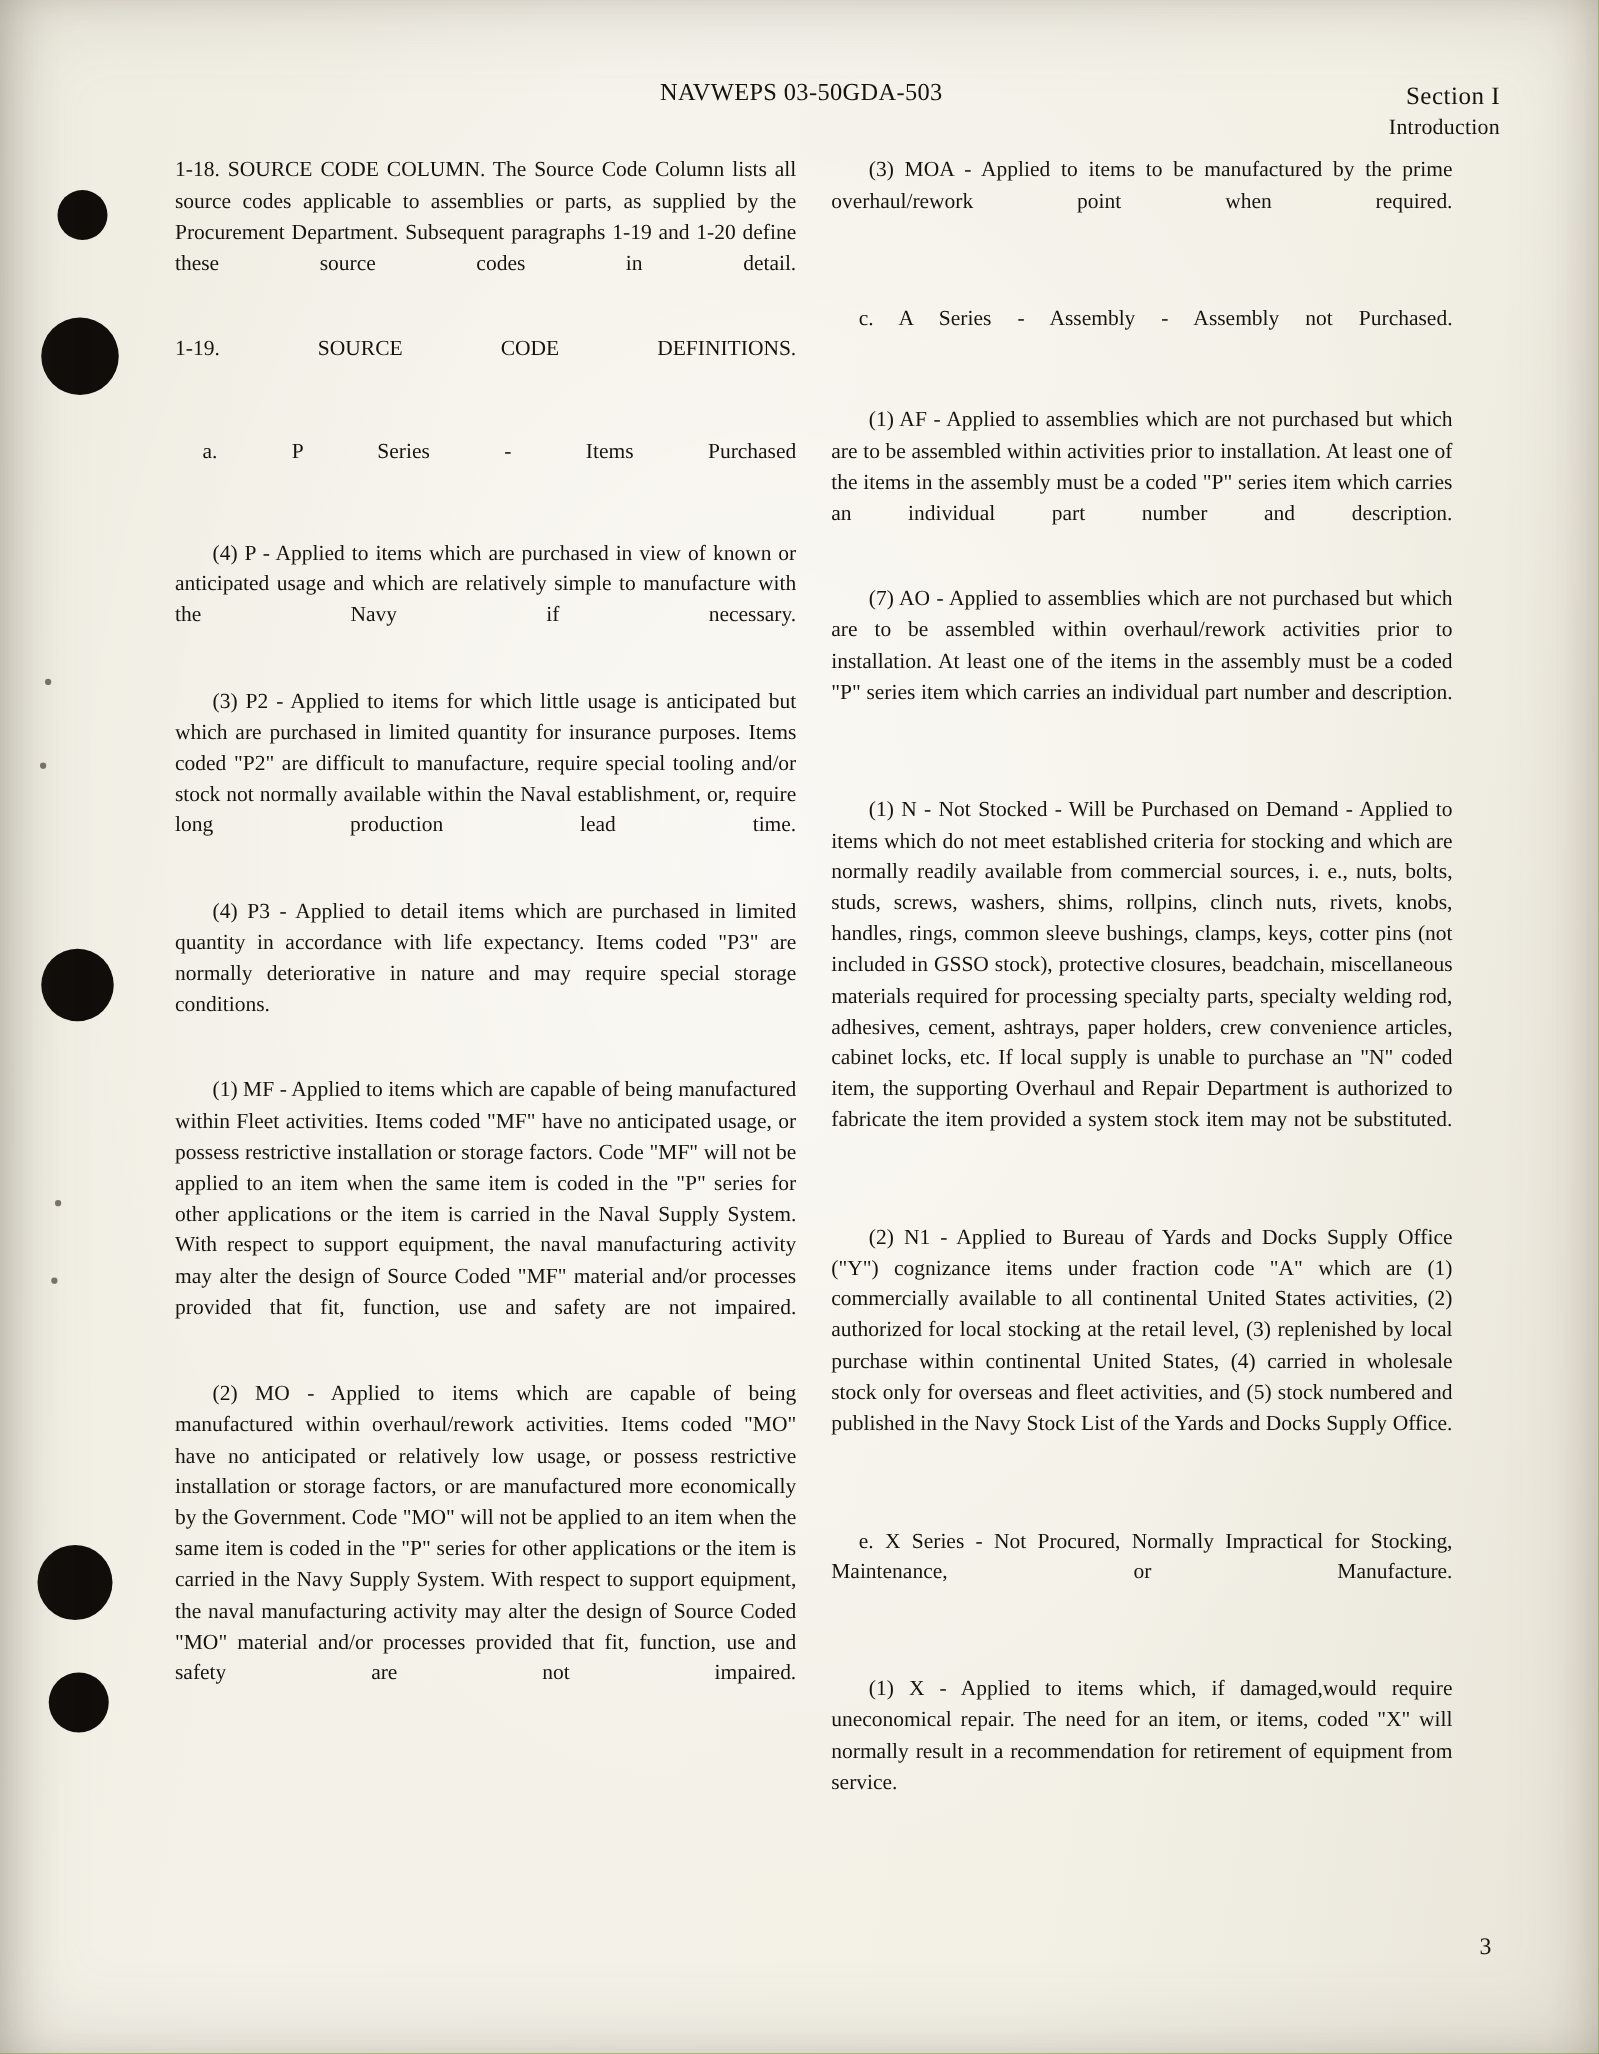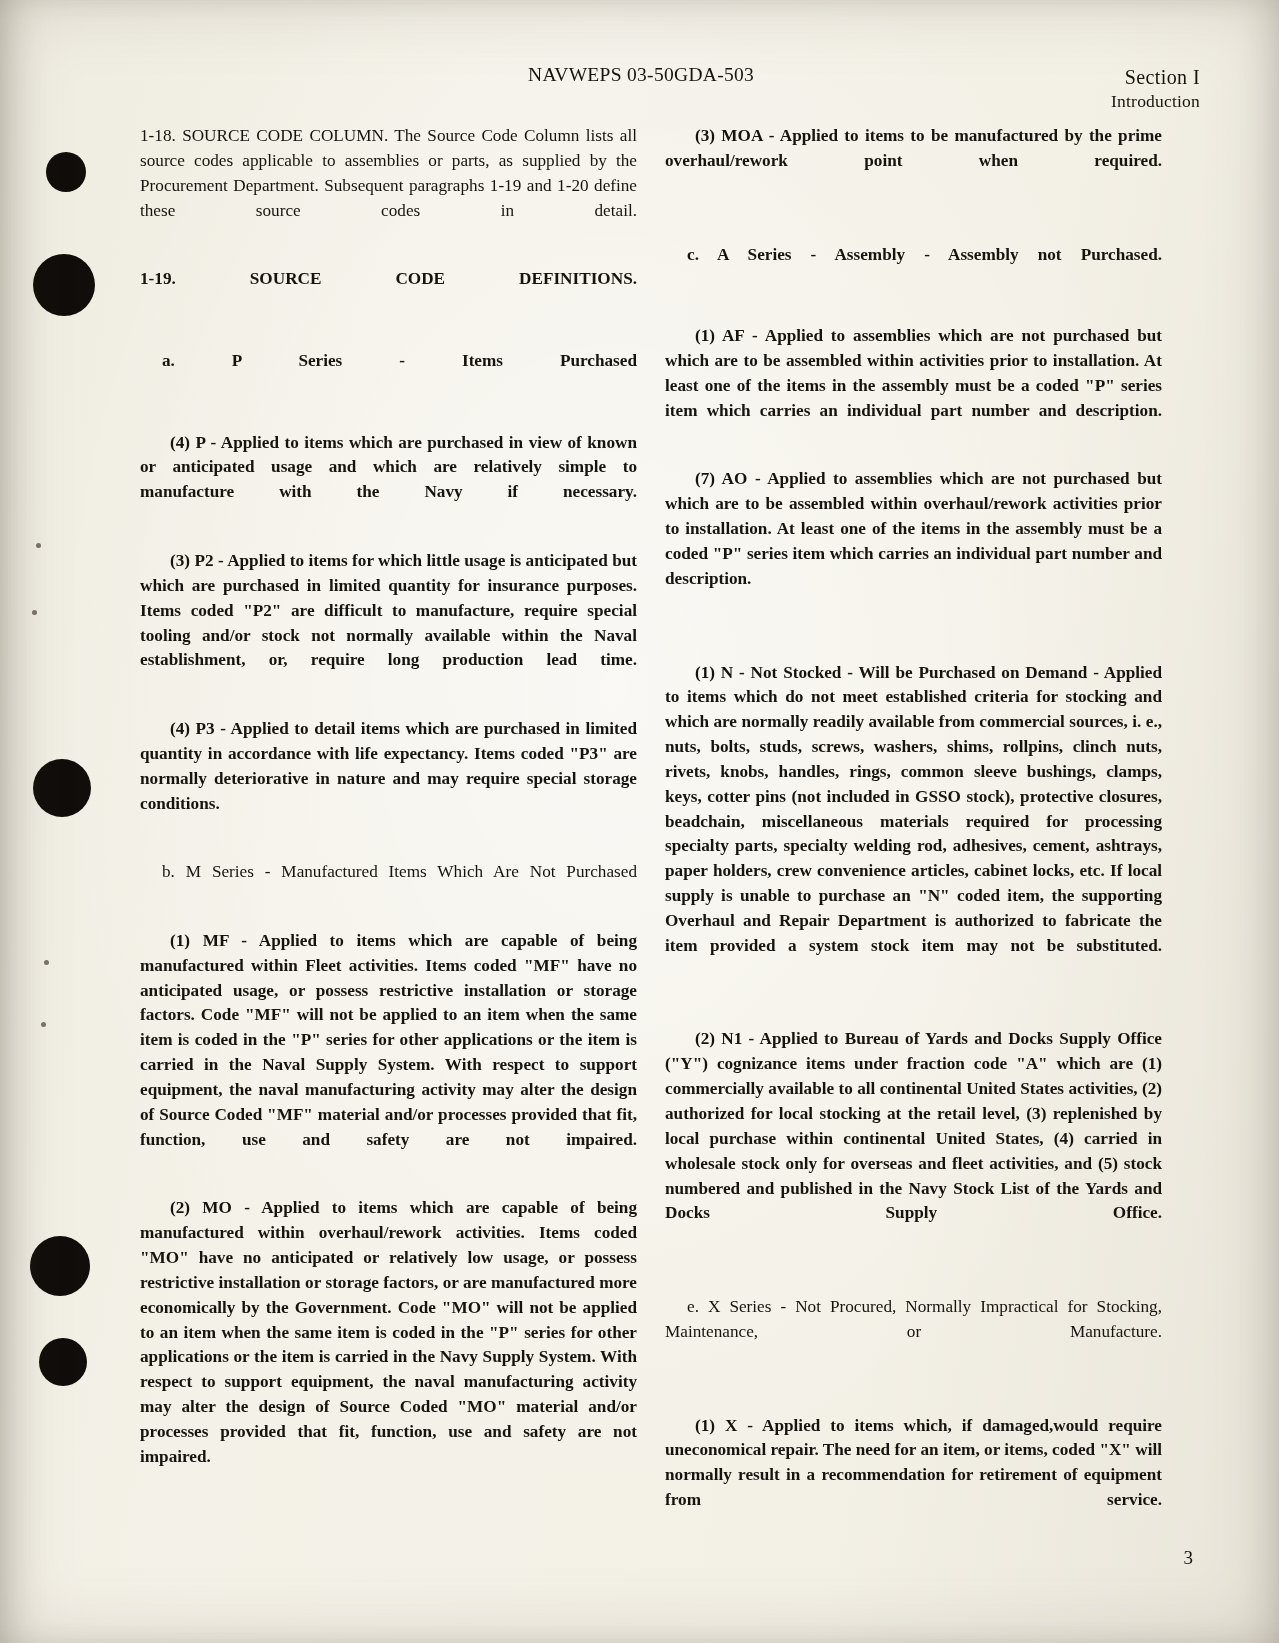--- a/index.html
+++ b/index.html
@@ -80,23 +80,23 @@
     width: 497px;
     font-size: 17.2px;
     line-height: 1.445;
     text-align: justify;
     text-justify: inter-word;
   }
   .col p {
     margin: 0 0 19px 0;
     text-align: justify;
   }
-  .col p.gap-lg { margin-bottom: 32px; font-weight: bold; }
+  .col p.gap-lg { margin-bottom: 32px; }
   .col p.gap-xl { margin-bottom: 44px; }
-  .col p.indent { text-indent: 30px; font-weight: bold; }
+  .col p.indent { text-indent: 30px; }
   .col p.indent-sm { text-indent: 22px; }
   
   .col p::after {
     content: "";
     display: inline-block;
     width: 100%;
   }
 
   
   .page-number {
@@ -142,21 +142,20 @@
   </div>
 
   <div class="body">
     <div class="col">
       <p>1-18.   SOURCE CODE COLUMN.  The Source Code Column lists all source codes applicable to assemblies or parts, as supplied by the Procurement Department.   Subsequent paragraphs 1-19 and 1-20 define these source codes in detail.</p>
       <p class="gap-lg">1-19.   SOURCE CODE DEFINITIONS.</p>
       <p class="indent-sm gap-lg">a.   P Series - Items Purchased</p>
       <p class="indent">(4)  P - Applied to items which are purchased in view of known or anticipated usage and which are relatively simple to manufacture with the Navy if necessary.</p>
       <p class="indent">(3)  P2 - Applied to items for which little usage is anticipated but which are purchased in limited quantity for insurance purposes.  Items coded "P2" are difficult to manufacture, require special tooling and/or stock not normally available within the Naval establishment, or, require long production lead time.</p>
       <p class="indent">(4)  P3 - Applied to detail items which are purchased in limited quantity in accordance with life expectancy.  Items coded "P3" are normally deteriorative in nature and may require special storage conditions.</p>
-      <p class="indent-sm">b.   M Series - Manufactured Items Which Are Not Purchased</p>
       <p class="indent">(1)  MF - Applied to items which are capable of being manufactured within Fleet activities.  Items coded "MF" have no anticipated usage, or possess restrictive installation or storage factors.  Code "MF" will not be applied to an item when the same item is coded in the "P" series for other applications or the item is carried in the Naval Supply System.  With respect to support equipment, the naval manufacturing activity may alter the design of Source Coded "MF" material and/or processes provided that fit, function, use and safety are not impaired.</p>
       <p class="indent">(2)  MO - Applied to items which are capable of being manufactured within overhaul/rework activities.  Items coded "MO" have no anticipated or relatively low usage, or possess restrictive installation or storage factors, or are manufactured more economically by the Government.  Code "MO" will not be applied to an item when the same item is coded in the "P" series for other applications or the item is carried in the Navy Supply System.  With respect to support equipment, the naval manufacturing activity may alter the design of Source Coded "MO" material and/or processes provided that fit, function, use and safety are not impaired.</p>
     </div>
 
     <div class="col">
       <p class="indent gap-xl">(3)  MOA - Applied to items to be manufactured by the prime overhaul/rework point when required.</p>
       <p class="indent-sm gap-lg">c.  A Series - Assembly - Assembly not Purchased.</p>
       <p class="indent">(1)  AF - Applied to assemblies which are not purchased but which are to be assembled within activities prior to installation. At least one of the items in the assembly must be a coded "P" series item which carries an individual part number and description.</p>
       <p class="indent gap-xl">(7)  AO - Applied to assemblies which are not purchased but which are to be assembled within overhaul/rework activities prior to installation.  At least one of the items in the assembly must be a coded "P" series item which carries an individual part number and description.</p>
       <p class="indent gap-xl">(1)  N - Not Stocked - Will be Purchased on Demand - Applied to items which do not meet established criteria for stocking and which are normally readily available from commercial sources, i. e., nuts, bolts, studs, screws, washers, shims, rollpins, clinch nuts, rivets, knobs, handles, rings, common sleeve bushings, clamps, keys, cotter pins (not included in GSSO stock), protective closures, beadchain, miscellaneous materials required for processing specialty parts, specialty welding rod, adhesives, cement, ashtrays, paper holders, crew convenience articles, cabinet locks, etc.  If local supply is unable to purchase an "N" coded item, the supporting Overhaul and Repair Department is authorized to fabricate the item provided a system stock item may not be substituted.</p>

